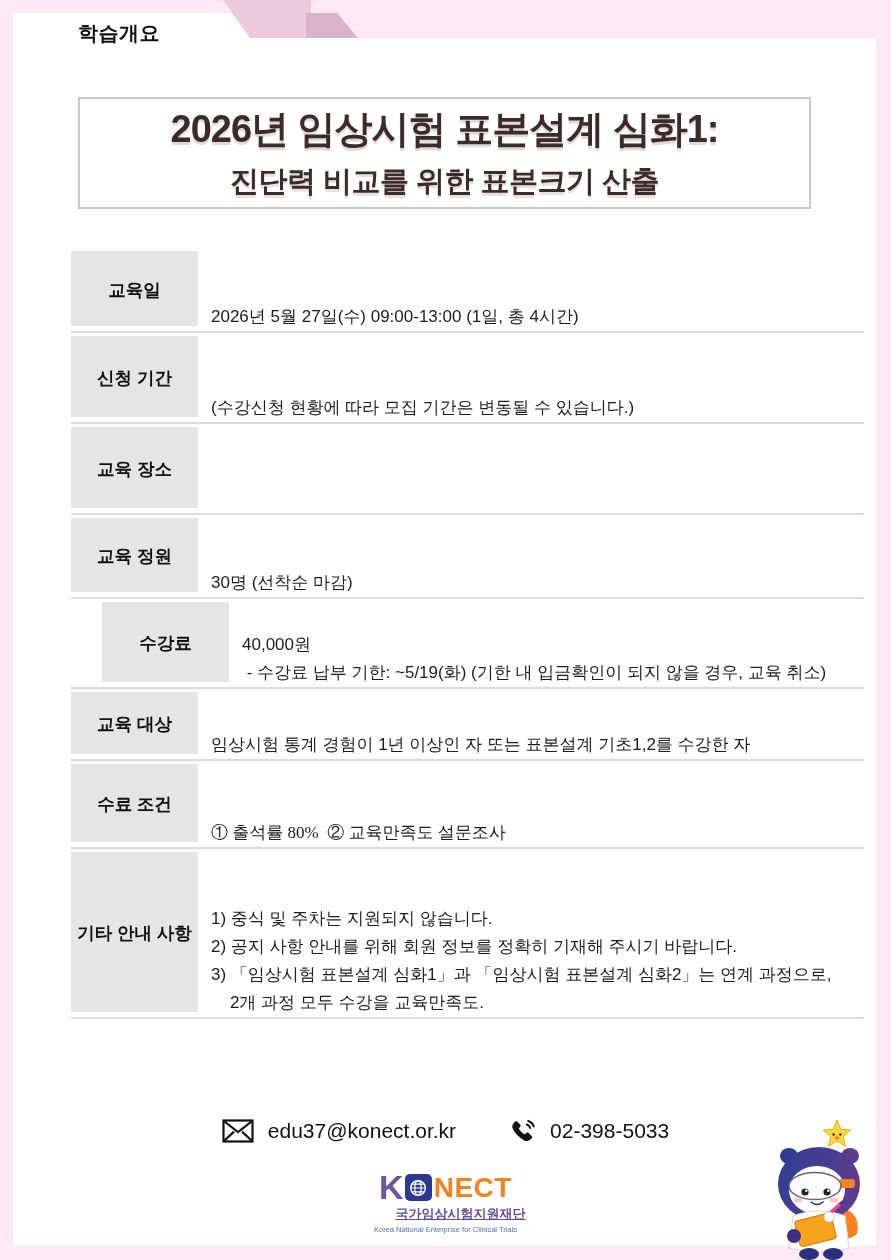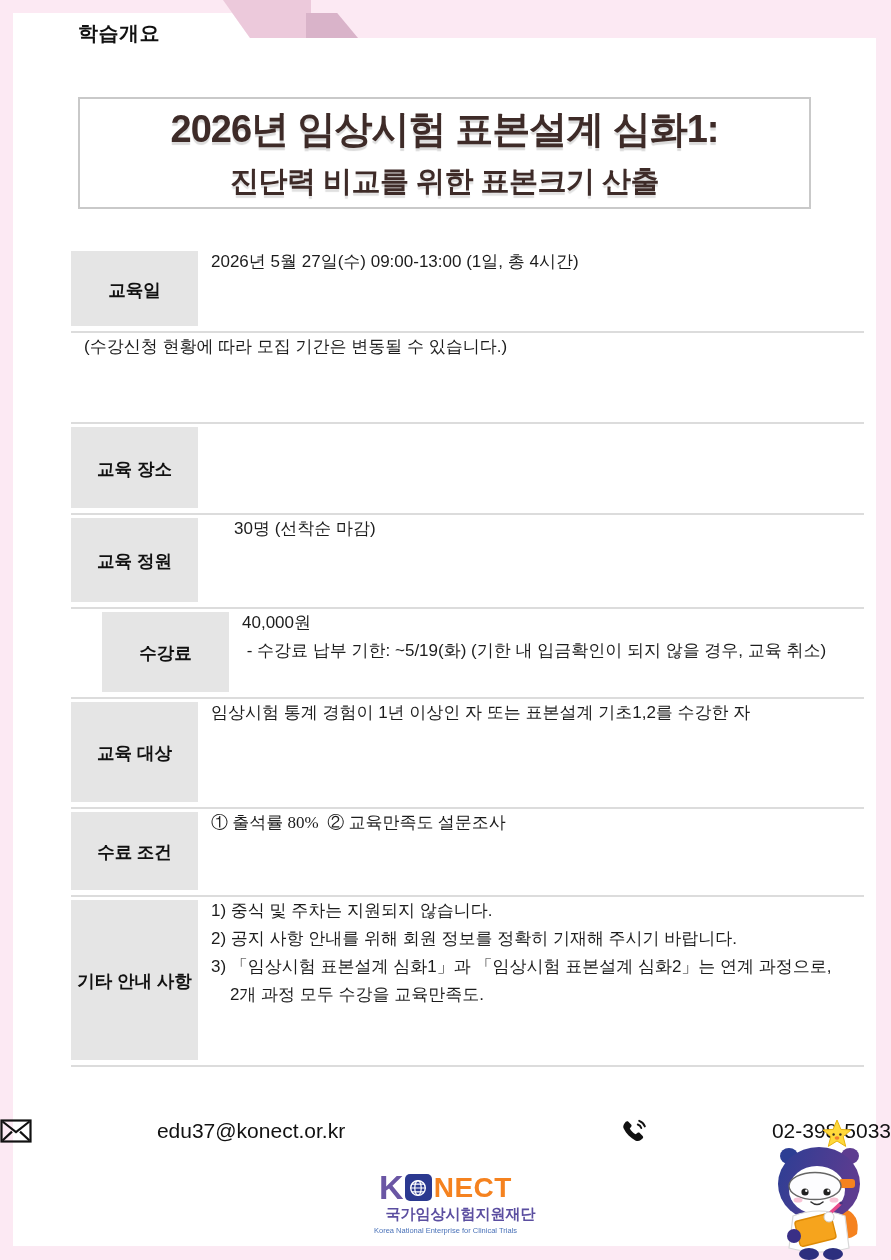--- a/index.html
+++ b/index.html
@@ -31,38 +31,38 @@
   .title-line1 { font-size:38px; font-weight:bold; color:#3e2b28; letter-spacing:-1px;
     text-shadow:0 3px 1px rgba(0,0,0,0.14); }
   .title-line2 { font-size:29px; font-weight:bold; color:#3e2b28; letter-spacing:-0.5px;
     text-shadow:0 3px 1px rgba(0,0,0,0.12); }
 
   .info-table { position:absolute; left:71px; top:248px; width:793px; z-index:5; }
   .trow { display:flex; border-bottom:2px solid #dcdcdc; }
   .tlabel { width:127px; flex:0 0 127px; background:#e5e5e5; display:flex; align-items:center;
     justify-content:center; font-size:17.5px; font-weight:bold; color:#111; text-align:center;
     box-shadow:inset 0 3px 0 #fff, inset 0 -5px 0 #fff; }
-  .tvalue { flex:1; display:flex; flex-direction:column; justify-content:flex-start;
+  .tvalue { flex:1; display:flex; flex-direction:column; justify-content:flex-end;
     padding-left:13px; padding-right:6px; font-size:17px; color:#1c1c1c; line-height:28px;
     white-space:pre-wrap; }
 
   .contact { position:absolute; left:0; top:1118px; width:891px; display:flex; align-items:center;
-    justify-content:space-between; gap:14px; z-index:5; font-size:21px; color:#111; }
+    justify-content:center; gap:14px; z-index:5; font-size:21px; color:#111; }
   .contact .gap { width:26px; }
   .cicon { display:inline-flex; align-items:center; }
 
   .logo { position:absolute; left:0; top:1168px; width:891px; display:flex; flex-direction:column;
     align-items:center; z-index:5; }
   .logo-row { display:flex; align-items:center; gap:2px; }
   .logo-k { font-size:34px; font-weight:bold; color:#6a56a4; letter-spacing:-1px; }
   .logo-globe { width:27px; height:27px; background:#2b3990; border-radius:5px; display:flex;
     align-items:center; justify-content:center; }
   .logo-nect { font-size:28px; font-weight:bold; color:#f5821f; letter-spacing:0.5px; }
-  .logo-kr { font-size:15px; font-weight:bold; color:#5b4ea0; margin-top:-2px; align-self:flex-end;
-    margin-right:368px; }
+  .logo-kr { font-size:13px; font-weight:bold; color:#5b4ea0; margin-top:-2px; align-self:flex-end;
+    margin-right:368px;text-decoration:underline; }
   .logo-en { font-size:7.5px; color:#4a72b8; margin-top:2px; }
 
   .mascot { position:absolute; left:757px; top:1116px; width:134px; height:144px; z-index:6; }
 </style>
 </head>
 <body>
 
 <div class="page">
 
   <div class="frame top"></div>
@@ -84,45 +84,46 @@
   <div class="info-table">
 
     <div class="trow" style="height:85px;">
       <div class="tlabel">교육일</div>
       <div class="tvalue">
         <div>2026년 5월 27일(수) 09:00-13:00 (1일, 총 4시간)</div>
       </div>
     </div>
 
     <div class="trow" style="height:91px;">
+      <div class="tlabel">신청 기간</div>
       <div class="tvalue">
         <div>(수강신청 현황에 따라 모집 기간은 변동될 수 있습니다.)</div>
       </div>
     </div>
 
     <div class="trow" style="height:91px;">
       <div class="tlabel">교육 장소</div>
     </div>
 
-    <div class="trow" style="height:94px;gap:23px;">
+    <div class="trow" style="height:84px;">
       <div class="tlabel">교육 정원</div>
       <div class="tvalue">
         <div>30명 (선착순 마감)</div>
       </div>
     </div>
 
     <div class="trow" style="height:90px;padding-left:31px;">
       <div class="tlabel">수강료</div>
       <div class="tvalue">
         <div>40,000원</div>
         <div> - 수강료 납부 기한: ~5/19(화) (기한 내 입금확인이 되지 않을 경우, 교육 취소)</div>
       </div>
     </div>
 
-    <div class="trow" style="height:110px;">
+    <div class="trow" style="height:72px;">
       <div class="tlabel">교육 대상</div>
       <div class="tvalue">
         <div>임상시험 통계 경험이 1년 이상인 자 또는 표본설계 기초1,2를 수강한 자</div>
       </div>
     </div>
 
     <div class="trow" style="height:88px;font-family:Liberation Serif, serif;">
       <div class="tlabel">수료 조건</div>
       <div class="tvalue">
         <div>① 출석률 80%  ② 교육만족도 설문조사</div>

